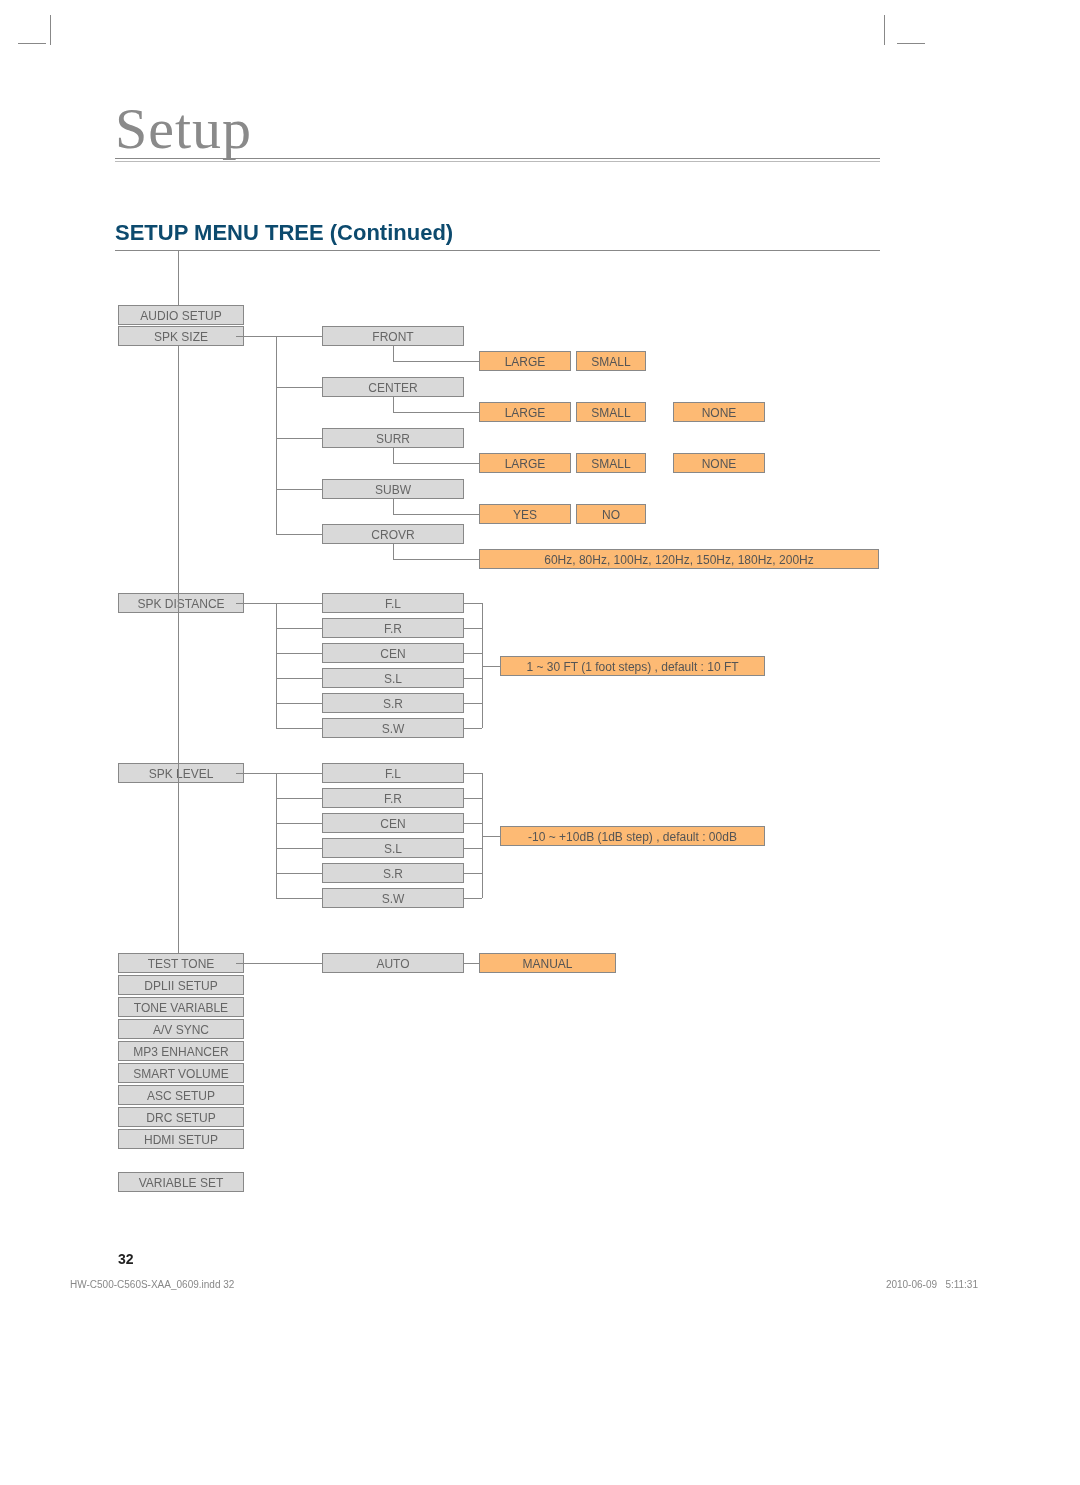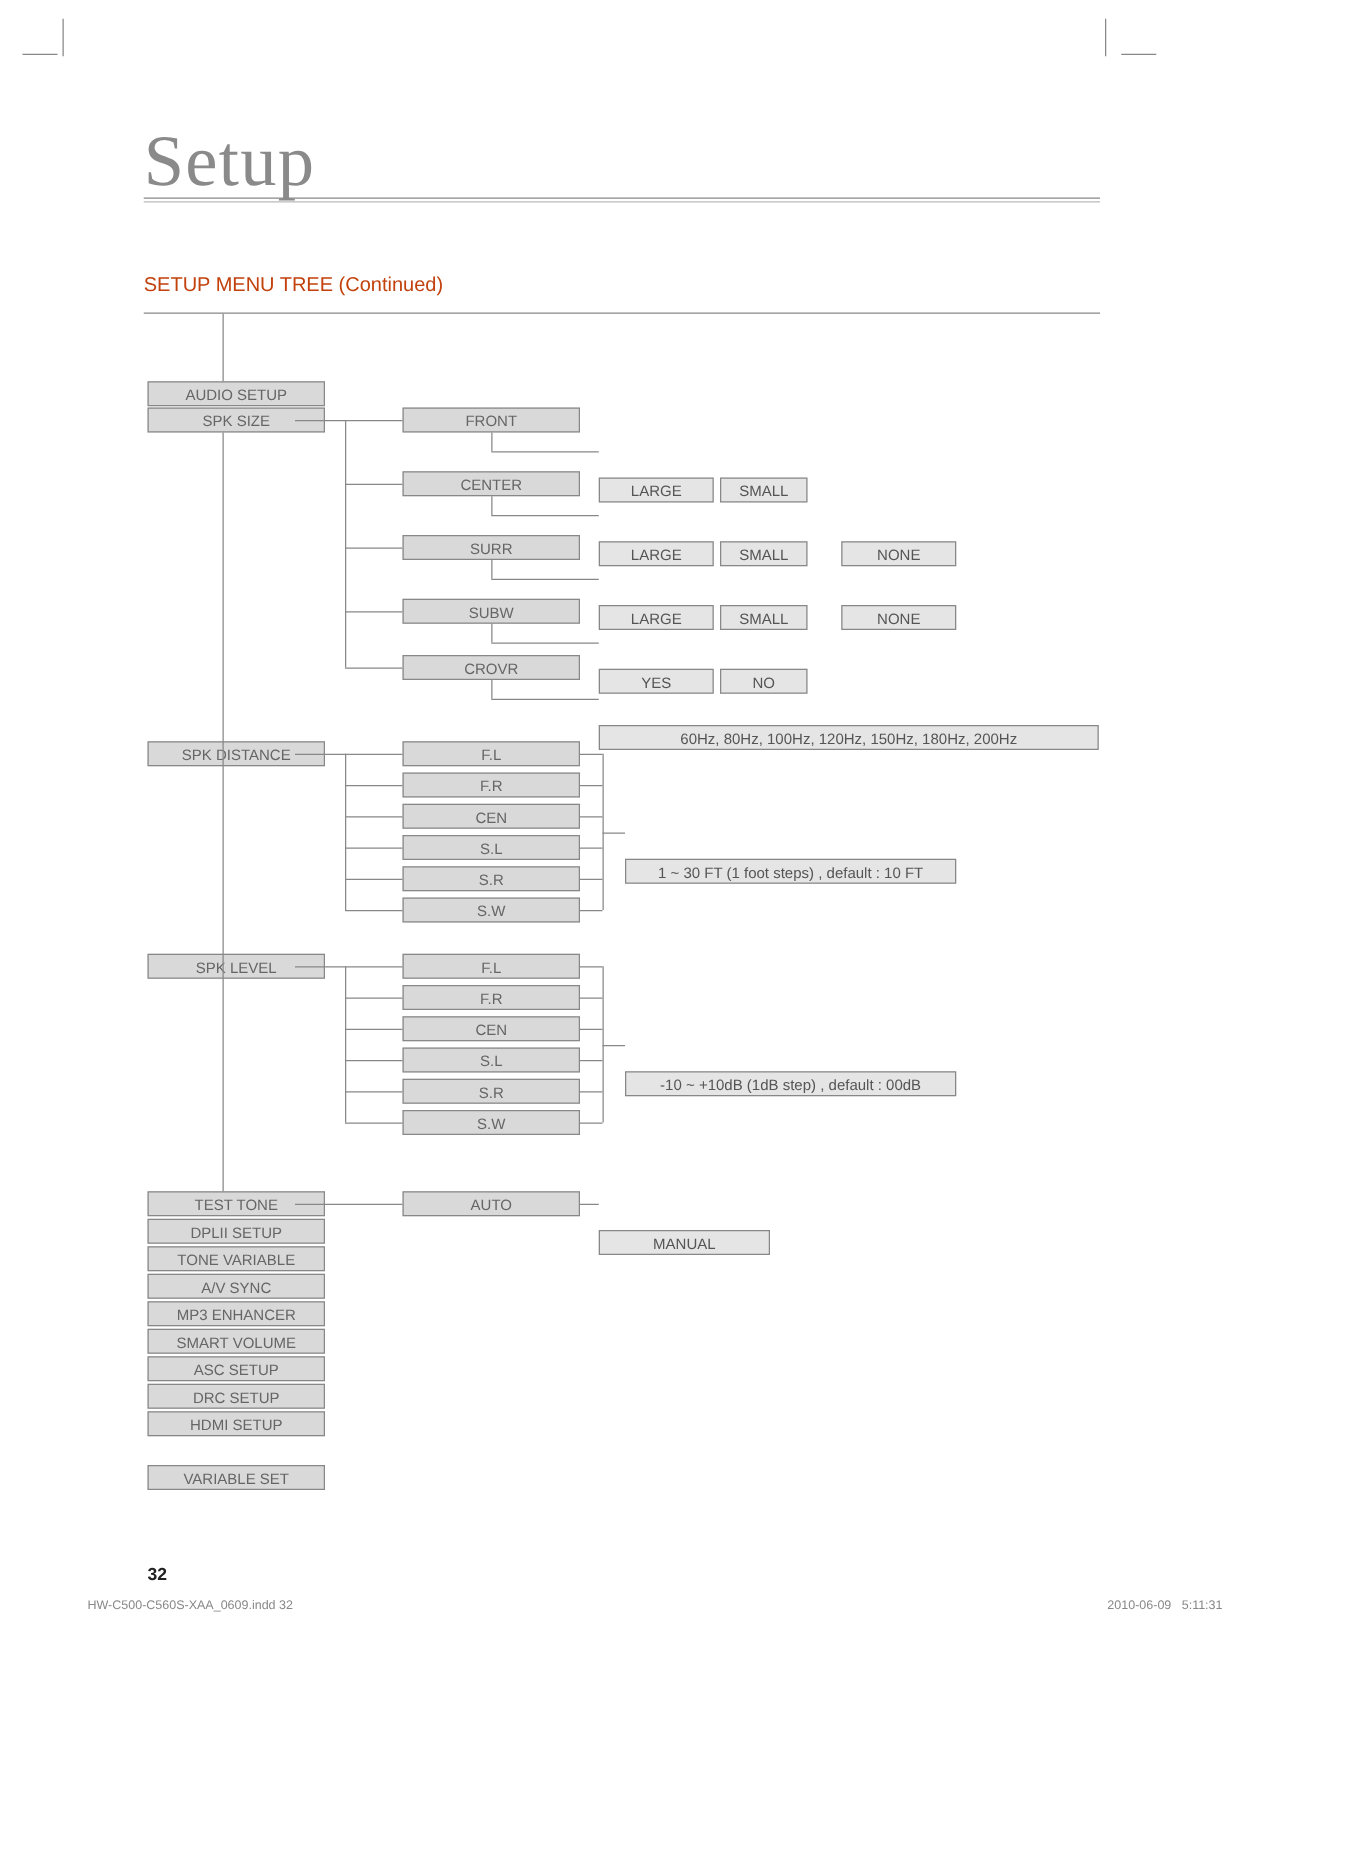--- a/index.html
+++ b/index.html
@@ -39,23 +39,23 @@
     left: 115px;
     right: 200px;
     height: 1px;
     background: #bbb;
   }
 
   .section-heading {
     position: absolute;
     top: 220px;
     left: 115px;
-    font-size: 16px;
-    font-weight: normal;
-    color: #c2410c;
+    font-size: 22px;
+    font-weight: bold;
+    color: #0c4a6e;
   }
   .section-underline {
     position: absolute;
     top: 250px;
     left: 115px;
     right: 200px;
     height: 1px;
     background: #888;
   }
 
@@ -63,23 +63,23 @@
     position: absolute;
     border: 1px solid #888;
     background: #d9d9d9;
     font-size: 12px;
     text-align: center;
     line-height: 20px;
     height: 20px;
     color: #666;
     box-sizing: border-box;
   }
-  .box.white { background: #e5e5e5; color: #555; margin-top: 31px; }
-
-  .leftcol { left: 118px; width: 142px; }
+  .box.white { background: #fdba74; color: #555; }
+
+  .leftcol { left: 118px; width: 126px; }
   .midcol { left: 322px; width: 142px; }
   .optcol1 { left: 479px; width: 92px; }
   .optcol2 { left: 576px; width: 70px; }
   .optcol3 { left: 673px; width: 92px; }
   .wideopt { left: 479px; width: 400px; }
   .distopt { left: 500px; width: 265px; }
 
   .line { position: absolute; background: #888; }
 
   .page-num {

